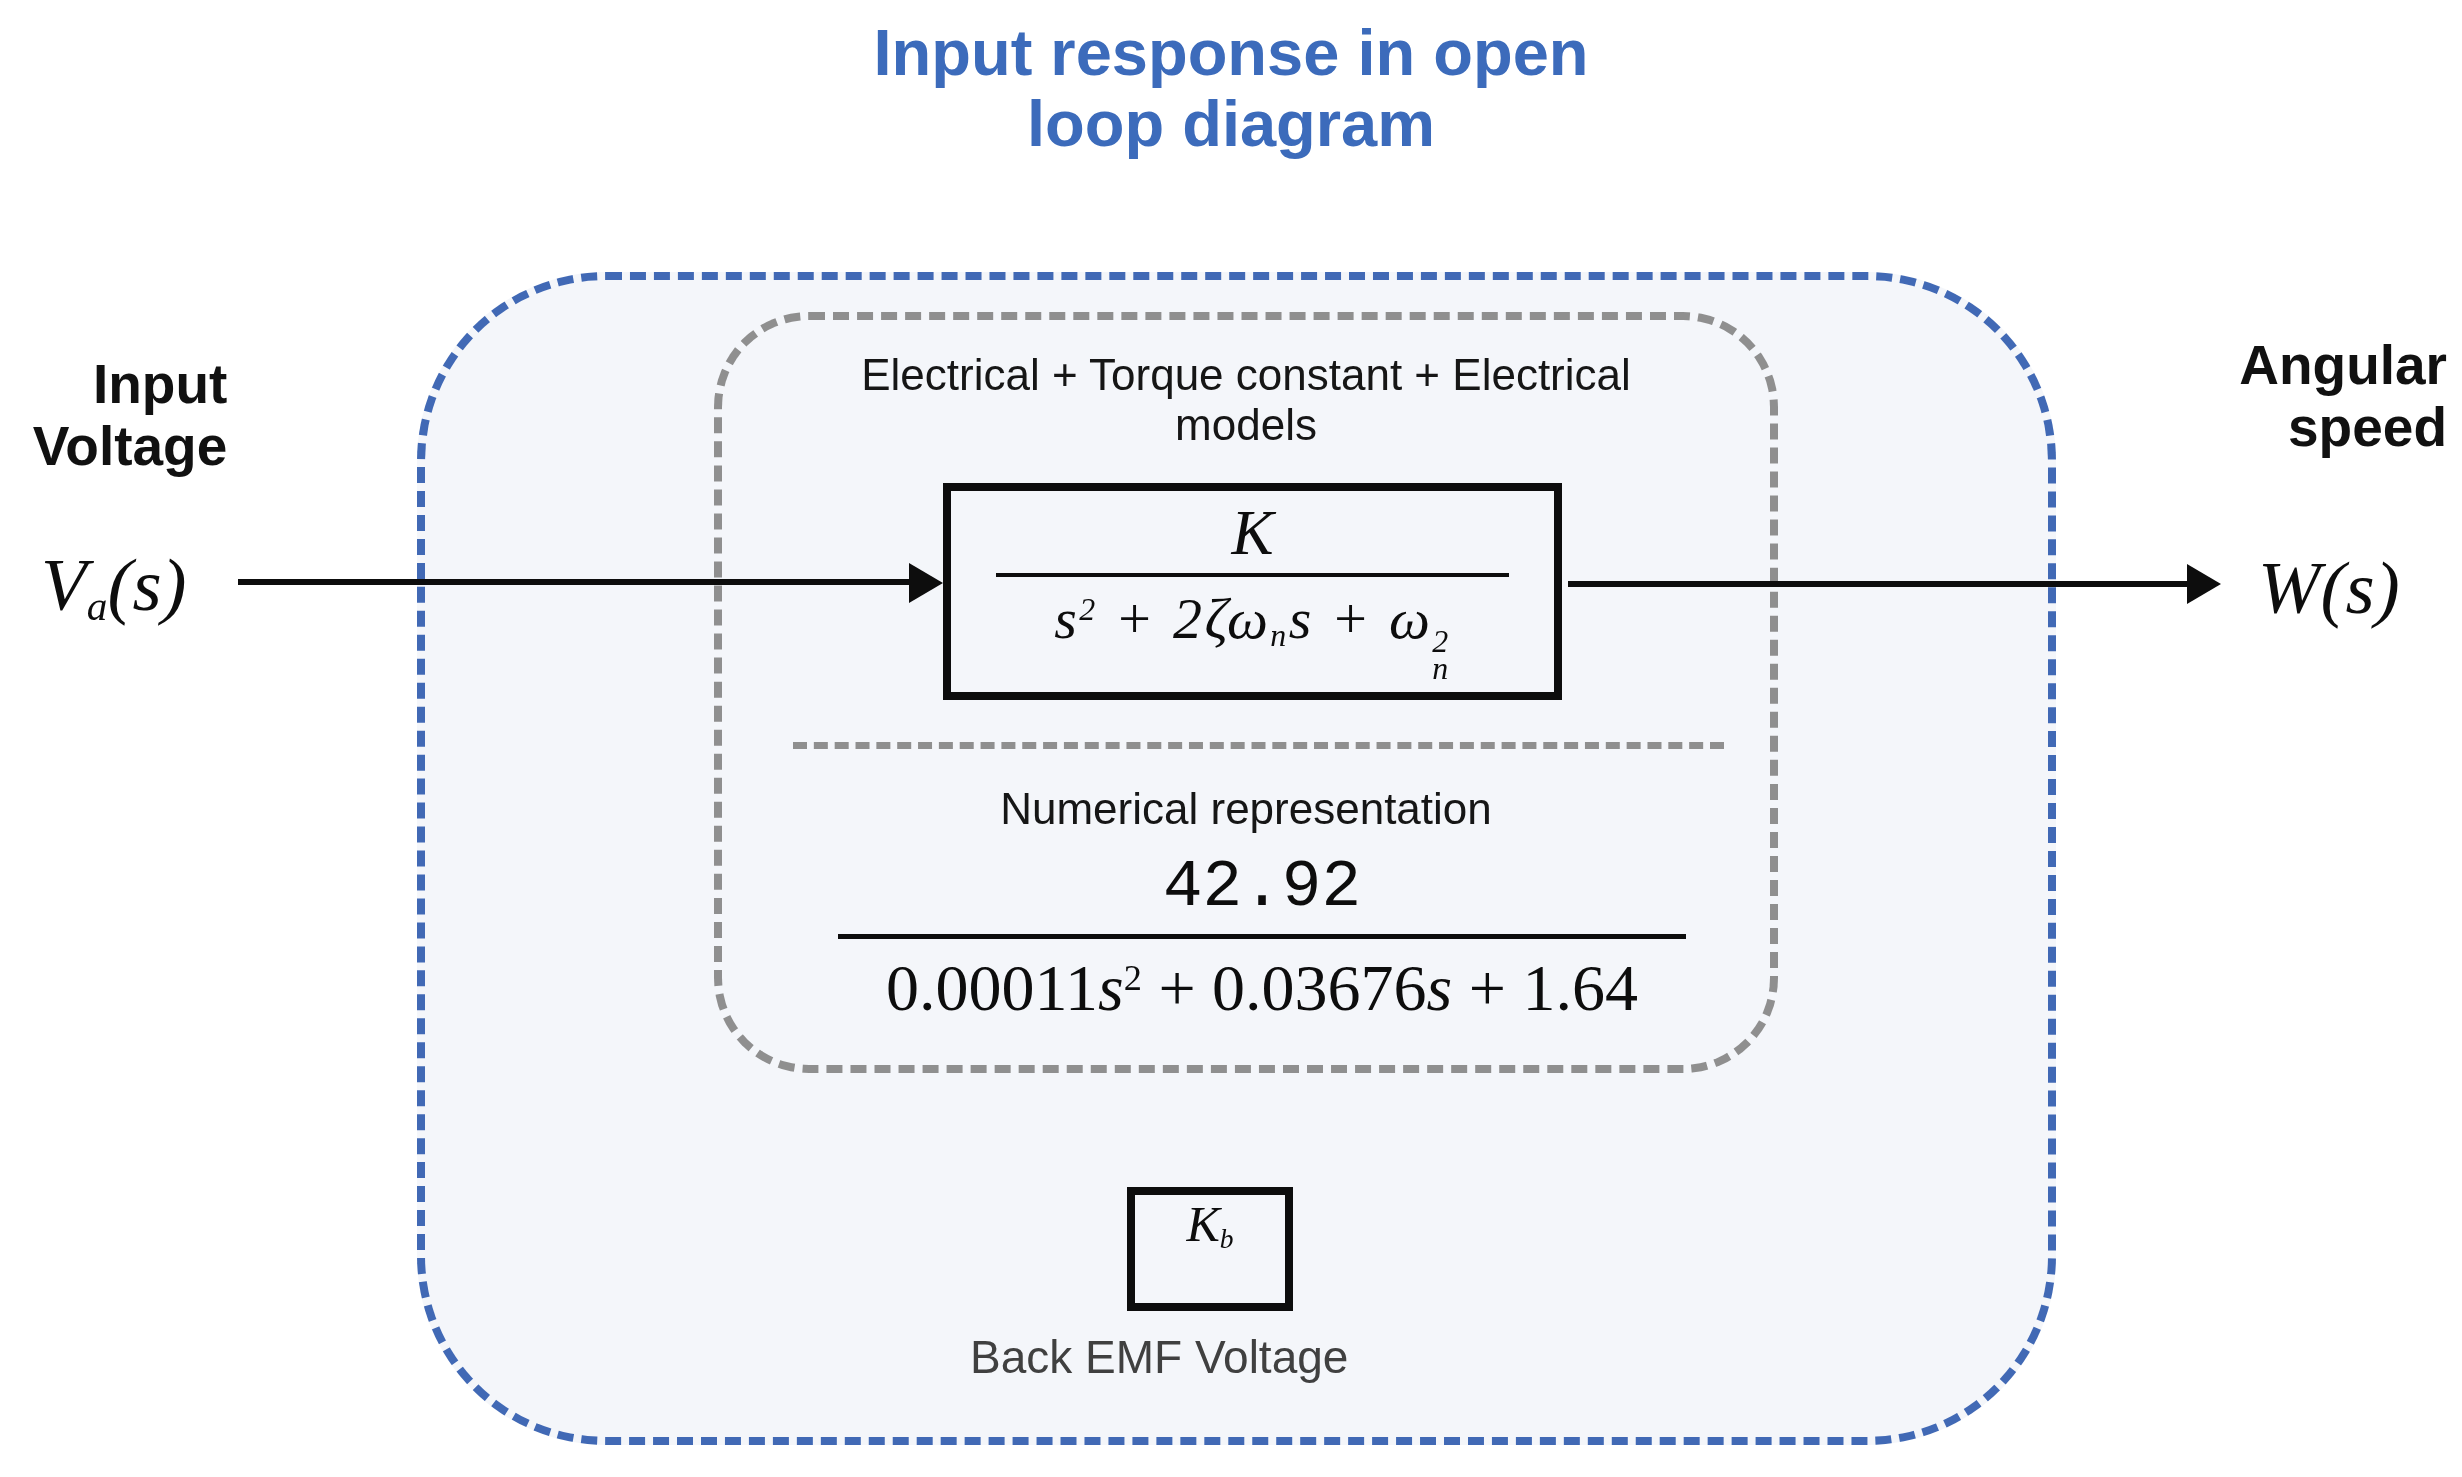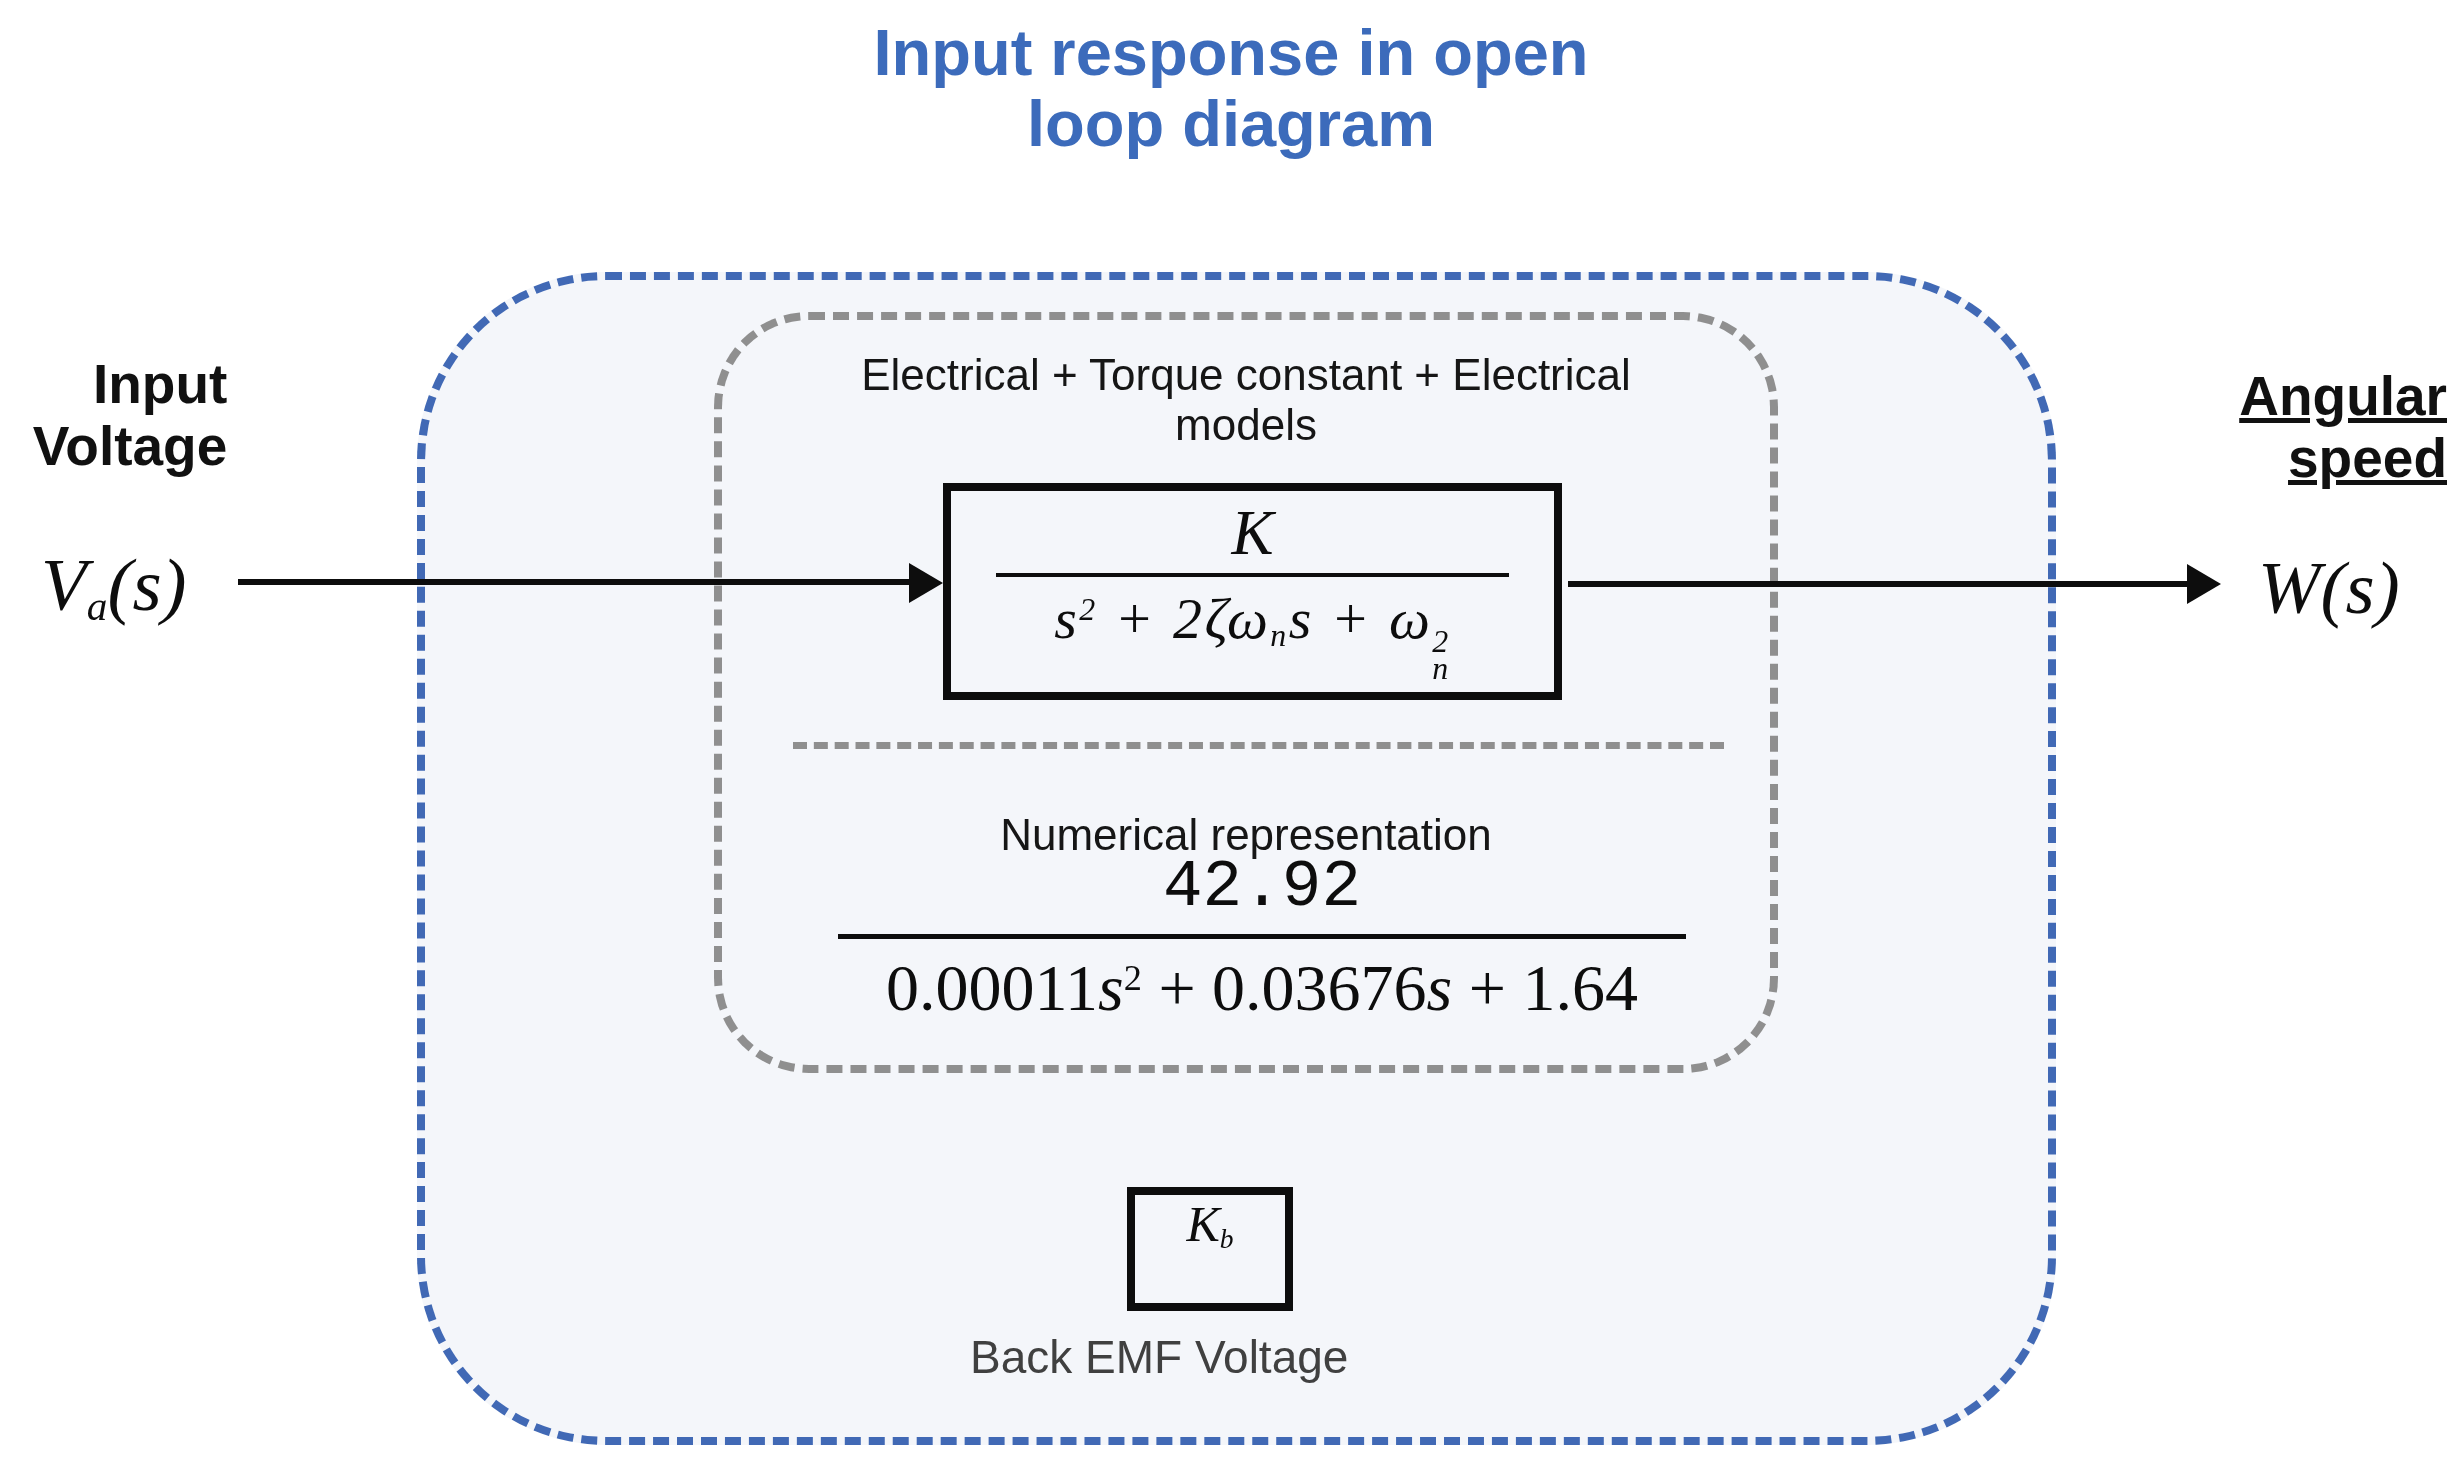--- a/index.html
+++ b/index.html
@@ -46,40 +46,40 @@
   sub{font-size:.55em;vertical-align:-.25em;line-height:0;}
   .ss{display:inline-flex;flex-direction:column;align-items:flex-start;
       vertical-align:-0.42em;line-height:.85;font-size:.55em;}
   .ss sup,.ss sub{font-size:1em;vertical-align:baseline;line-height:.85;}
 
   
   .divider{left:793px;top:742px;width:931px;height:0;
     border-top:7px dashed var(--dash-gray);}
 
   .num-label{left:714px;top:785px;width:1064px;text-align:center;
-    font-size:44px;line-height:47px;color:#161616;margin-top:26px;}
+    font-size:44px;line-height:47px;color:#161616;}
 
   .num-frac{left:809px;top:851px;width:906px;text-align:center;}
   .nf-num{font-size:66px;line-height:73px;white-space:nowrap;font-family:Liberation Mono, monospace;}
   .nf-bar{width:848px;height:5.5px;background:var(--ink);margin:9.5px auto 11px auto;}
   .nf-den{font-size:66px;line-height:76px;white-space:nowrap;}
   .nf-den i,.nf-num i{font-style:italic;}
 
   
   .kb-box{left:1127px;top:1187px;width:166px;height:124px;
     border:8.7px solid var(--ink);background:var(--panel-fill);
     display:flex;align-items:flex-start;justify-content:center;
     font-size:50px;font-style:italic;}
   .kb-caption{left:970px;top:1332px;width:552px;text-align:left;
     font-size:46px;line-height:50px;color:#404040;}
 
   
   .io-label{width:221px;text-align:right;font-size:55px;font-weight:bold;line-height:62px;color:#111;}
   .input-label{left:6.3px;top:353px;}
-  .output-label{left:2226px;top:365px;text-decoration:underline;}
+  .output-label{left:2226px;top:334px;}
   .signal{font-size:75px;font-style:italic;line-height:83px;white-space:nowrap;}
   .input-signal{left:41px;top:543px;}
   .output-signal{left:2258px;top:546px;}
 
   
   .hline{height:5.5px;background:var(--ink);}
   .in-line{left:238px;top:579px;width:672px;}
   .out-line{left:1568px;top:581px;width:620px;}
   .arrowhead{width:0;height:0;border-top:20px solid transparent;border-bottom:20px solid transparent;
     border-left:34px solid var(--ink);}

